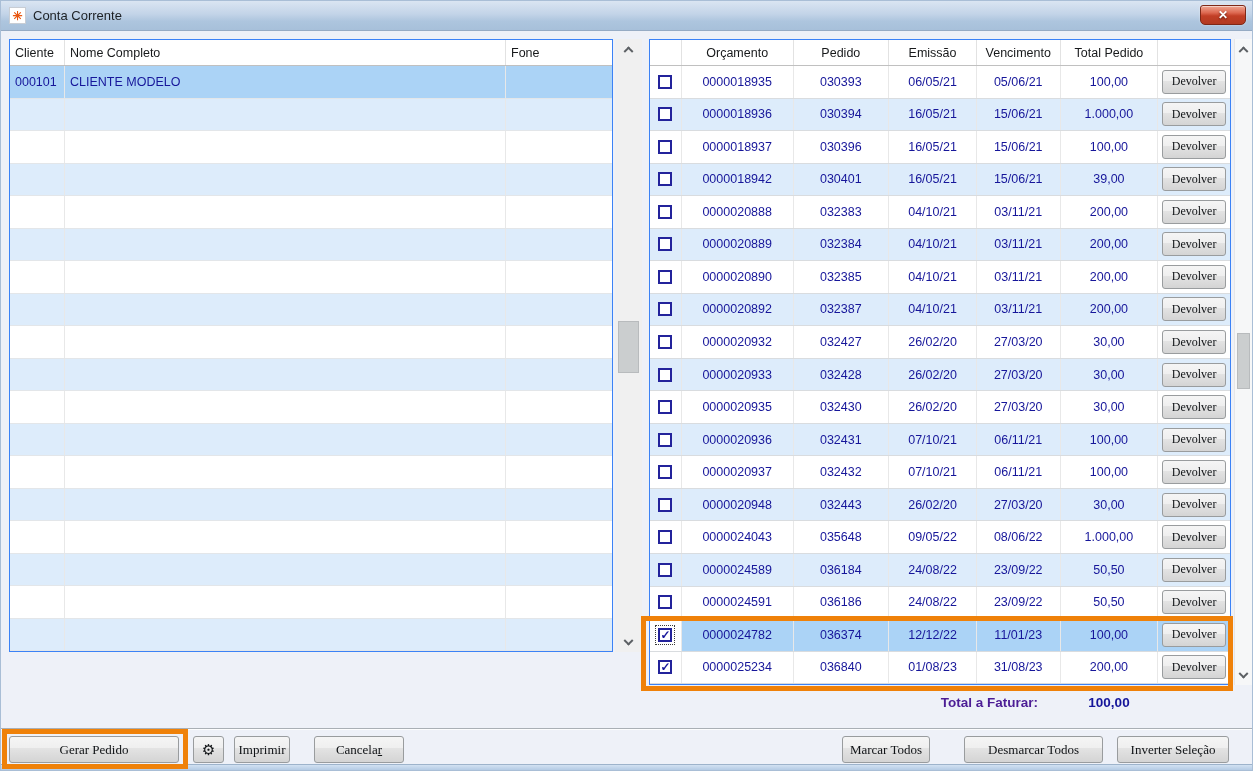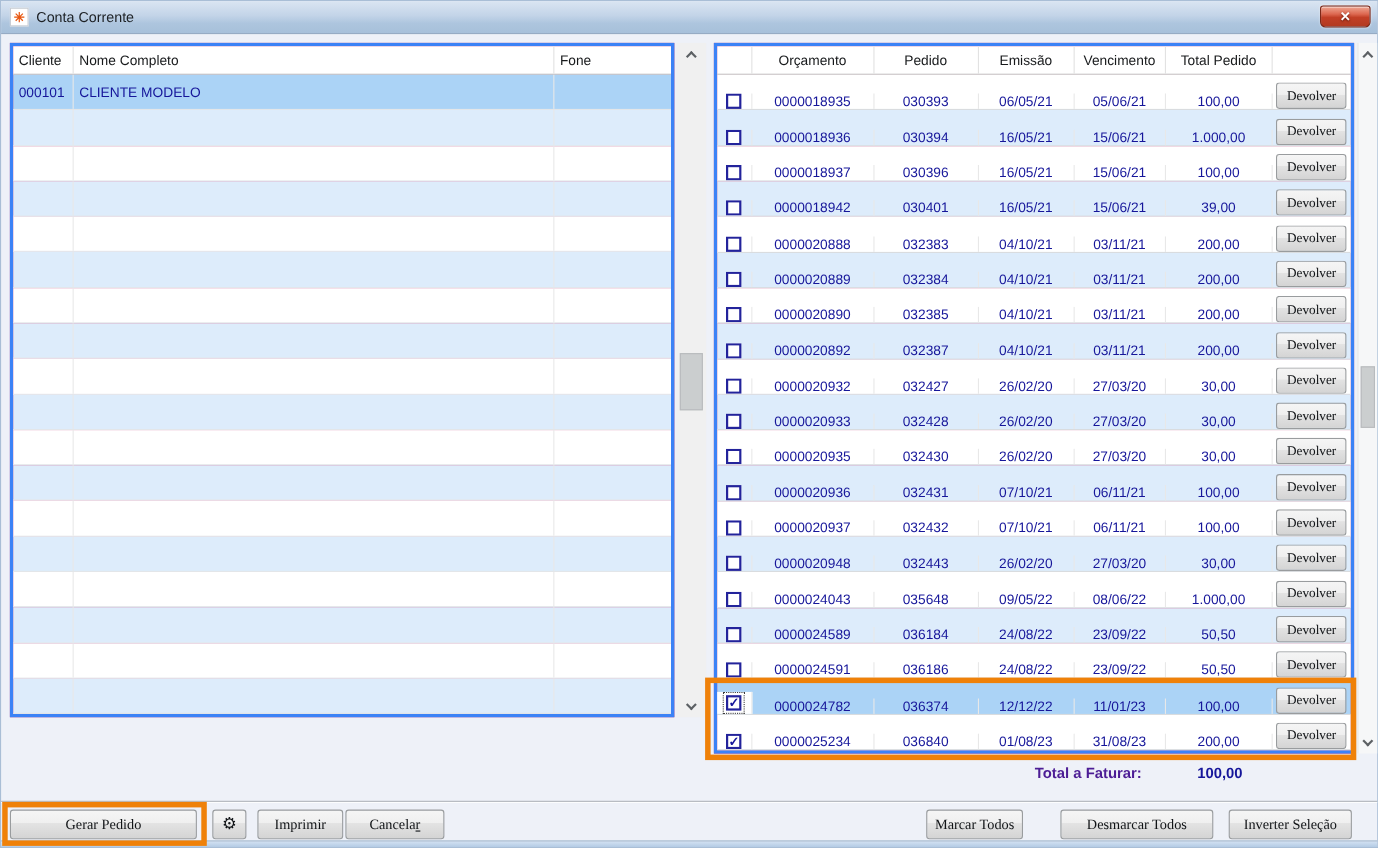--- a/index.html
+++ b/index.html
@@ -15,30 +15,30 @@
     display:flex; align-items:center; justify-content:center; color:#e8560f; font-size:12px; font-weight:bold; line-height:1; }
   .title-text { font-size:13px; color:#1c2024; }
   .close-btn { position:absolute; top:4px; right:6px; width:46px; height:20px;
     background:linear-gradient(#efa793 0%, #dd6850 38%, #c23f26 55%, #b23a21 100%);
     border:1px solid #7e2817; border-radius:3px 3px 5px 5px; color:#fff; font-weight:bold; font-size:12px;
     display:flex; align-items:center; justify-content:center;
     box-shadow:inset 0 1px 0 rgba(255,255,255,.5), 0 0 2px rgba(255,255,255,.6);
     text-shadow:0 1px 2px rgba(70,12,4,.85); cursor:pointer; }
 
   
-  .panel { position:absolute; background:#be185d; border:3px solid #3b82f6; }
+  .panel { position:absolute; background:#1d4ed8; border:1px solid #3b82f6; }
   #clients-panel { left:8px;  top:38px; width:604px; height:613px; }
   #orders-panel  { left:648px; top:38px; width:582px; height:646px; }
   .thead { display:flex; height:26px; border-bottom:1px solid #c0c0c0; background:#fff;
     font-size:12.5px; color:#17191b; }
   .th { display:flex; align-items:center; padding:0 5px; border-right:1px solid #e2e2e2; height:100%; }
   .th.centered { justify-content:center; padding:0; }
   .rows { position:absolute; left:0; right:0; top:26px; bottom:0; display:flex; flex-direction:column; }
   .lrow, .orow { flex:1; display:flex; background:#fff; border-bottom:1px solid #e3e6e9; }
-  .orow { border-bottom:1px solid #d9dcdf;align-items:flex-end; }
+  .orow { border-bottom:1px solid #d9dcdf; }
   .stripe { background:#ddecfb; }
   .sel { background:#abd3f6; }
   .cell { display:flex; align-items:center; padding:0 5px; border-right:1px solid #e8e8e8;
     font-size:12.5px; color:#16169a; white-space:nowrap; overflow:hidden; }
   .centercell { justify-content:center; padding:0; }
   
   .c-cliente { width:55px; } .c-nome { flex:1; } .c-fone { width:106px; border-right:none; }
   
   .o-check { width:32px; } .o-orc { width:112px; } .o-ped { width:96px; }
   .o-emi { width:88px; } .o-ven { width:84px; } .o-tot { width:98px; }
@@ -52,21 +52,21 @@
   .cb-focus { border:1px dotted #3a3a3a; background:#fff; padding:2px; display:flex; }
 
   
   .btn { background:linear-gradient(#f5f5f5 0%, #efefef 45%, #e3e3e3 46%, #d4d4d4 100%);
     border:1px solid #999c9e; border-radius:3px; color:#101316; font-size:13px;
     display:flex; align-items:center; justify-content:center; cursor:pointer; font-family:Liberation Serif, serif; }
   .devbtn { width:64px; height:24px; font-size:12px; border-radius:3px; }
   .footer-btn { position:absolute; top:735px; height:27px; }
   #btn-gerar     { left:8px;    width:170px; }
   #btn-gear      { left:192px;  width:31px; font-size:15px; }
-  #btn-imprimir  { left:233px;  width:78px; }
+  #btn-imprimir  { left:233px;  width:56px; }
   #btn-cancelar  { left:313px;  width:90px; }
   #btn-marcar    { left:841px;  width:88px; }
   #btn-desmarcar { left:963px;  width:139px; }
   #btn-inverter  { left:1116px; width:112px; }
   .mnemonic { text-decoration:underline; }
 
   
   .sb { position:absolute; display:flex; flex-direction:column; justify-content:space-between; }
   #left-scroll  { left:614px;  top:38px; width:27px; height:613px; background:#f0f0f0; }
   #right-scroll { left:1233px; top:38px; width:18px; height:646px; background:#f6f7f8; border-left:1px solid #e6e6e6; }

